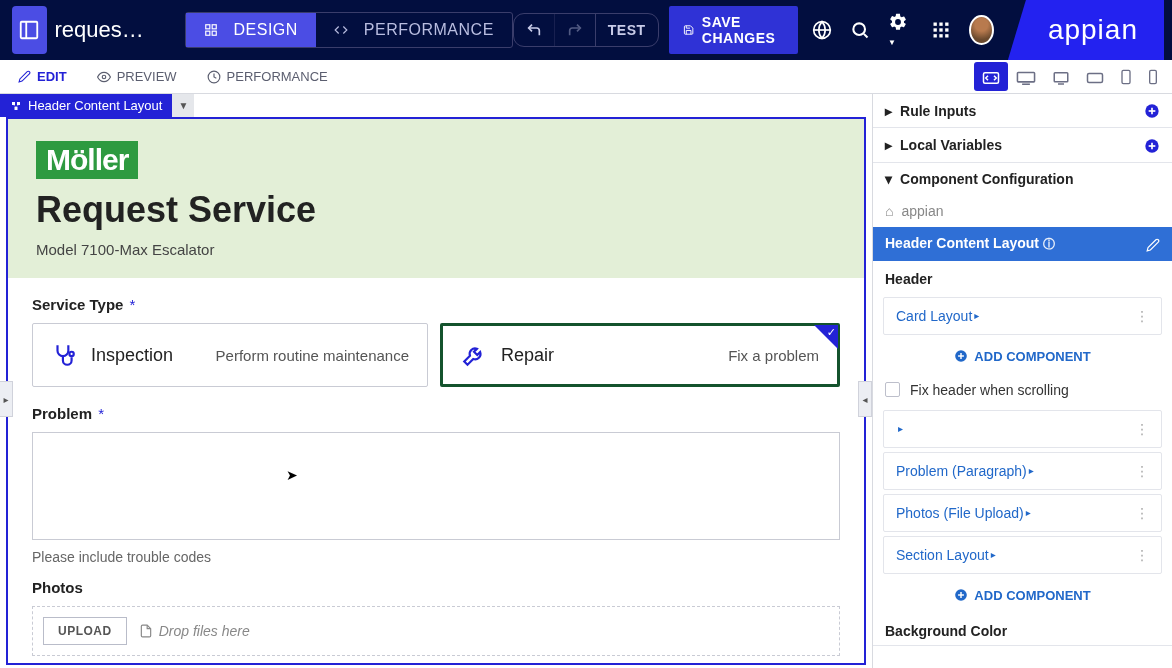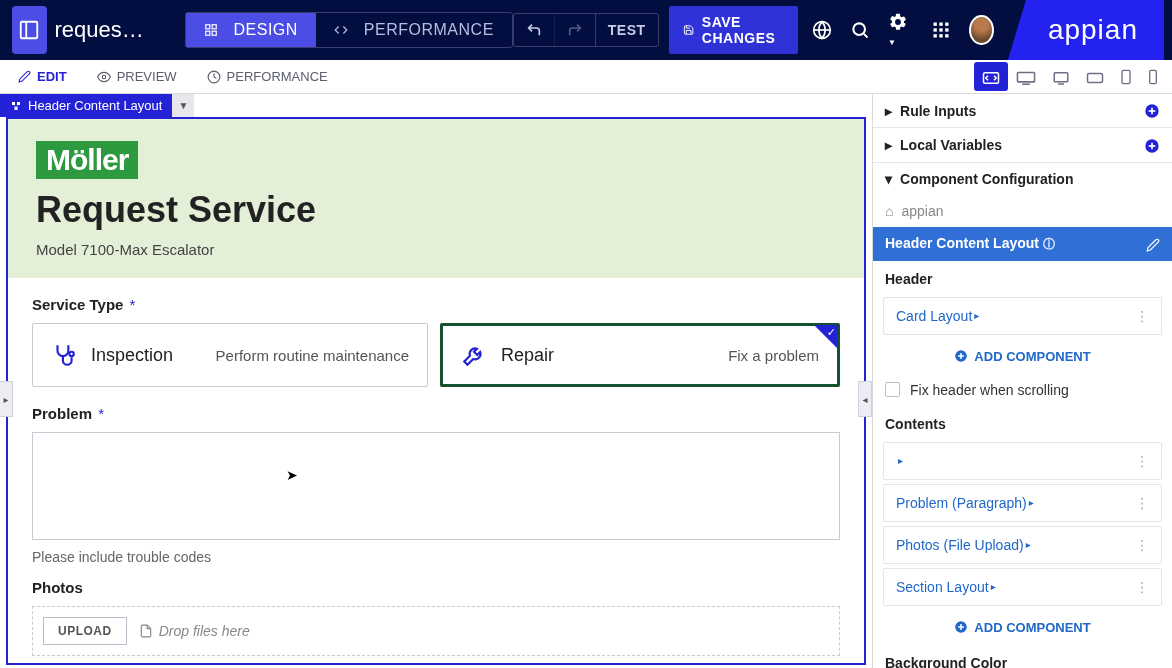--- a/index.html
+++ b/index.html
@@ -7,21 +7,21 @@
 
 
 .topbar { background: #020e3f; height: 60px; display: flex; align-items: center; color: #fff; padding: 0 8px 0 0; }
 .app-icon { width: 48px; height: 48px; background: #4b4de4; margin: 0 8px 0 12px; border-radius: 4px; display: flex; align-items: center; justify-content: center; font-size: 22px; color: #fff; }
 .app-title { font-size: 22px; flex: 0 0 auto; width: 120px; white-space: nowrap; overflow: hidden; text-overflow: ellipsis; }
 .mode-toggle { display: flex; border: 1px solid #3a3d6b; border-radius: 3px; margin-left: 10px; }
 .mode-btn { padding: 8px 18px; font-size: 16px; letter-spacing: .5px; display: flex; align-items: center; gap: 16px; cursor: pointer; color: #b9bde0; }
 .mode-btn.active { background: #4b4de4; color: #fff; }
 .mode-btn svg, .tool-btn svg { display: block; }
 .flex-spacer { flex: 1 1 auto; }
-.tool-group { display: flex; align-items: flex-end; gap: 0; margin-right: 10px; border: 1px solid #3a3d6b; border-radius: 3px; }
+.tool-group { display: flex; align-items: flex-end; gap: 0; margin-right: 10px; border: 1px solid #3a3d6b; border-radius: 11px; }
 .tool-btn { padding: 8px 12px; color: #c8cbe8; font-size: 14px; cursor: pointer; display: flex; align-items: center; gap: 6px; border-left: 1px solid #3a3d6b; }
 .tool-btn:first-child { border-left: none; }
 .tool-btn.text { font-weight: 700; letter-spacing: .5px; }
 .save-btn { background: #2f32d6; color: #fff; padding: 8px 14px; font-weight: 700; letter-spacing: .5px; display: flex; align-items: center; gap: 8px; cursor: pointer; border-radius: 2px; margin-right: 14px; }
 .top-icons { display: flex; align-items: center; gap: 18px; padding-right: 6px; }
 .top-icons .ic { color: #fff; cursor: pointer; }
 .avatar { width: 30px; height: 30px; border-radius: 50%; background: radial-gradient(circle at 50% 30%, #b87a4e 30%, #6b4a2e 70%); border: 2px solid #fff; }
 .appian-logo { background: #2322f0; color: #fff; height: 60px; display: flex; align-items: center; padding: 0 26px 0 40px; font-size: 28px; font-weight: 300; letter-spacing: 1px; clip-path: polygon(18px 0, 100% 0, 100% 100%, 0 100%); margin-left: 8px; }
 
 
@@ -355,21 +355,20 @@
             <line x1="12" y1="7" x2="12" y2="17" stroke="#fff" stroke-width="2.5"></line>
             <line x1="7" y1="12" x2="17" y2="12" stroke="#fff" stroke-width="2.5"></line>
           </svg>
         <span>ADD COMPONENT</span>
       </div>
       <div class="chk-row">
         <span class="chk"></span>
         <span>Fix header when scrolling</span>
       </div>
 
-      <div class="panel-subhead">Contents</div>
       <div class="comp-item">
           <span class="caret">▸</span>
           <span class="kebab">⋮</span>
         </div>
       <div class="comp-item">
           <span>Problem (Paragraph)</span>
           <span class="caret">▸</span>
           <span class="kebab">⋮</span>
         </div>
       <div class="comp-item">

